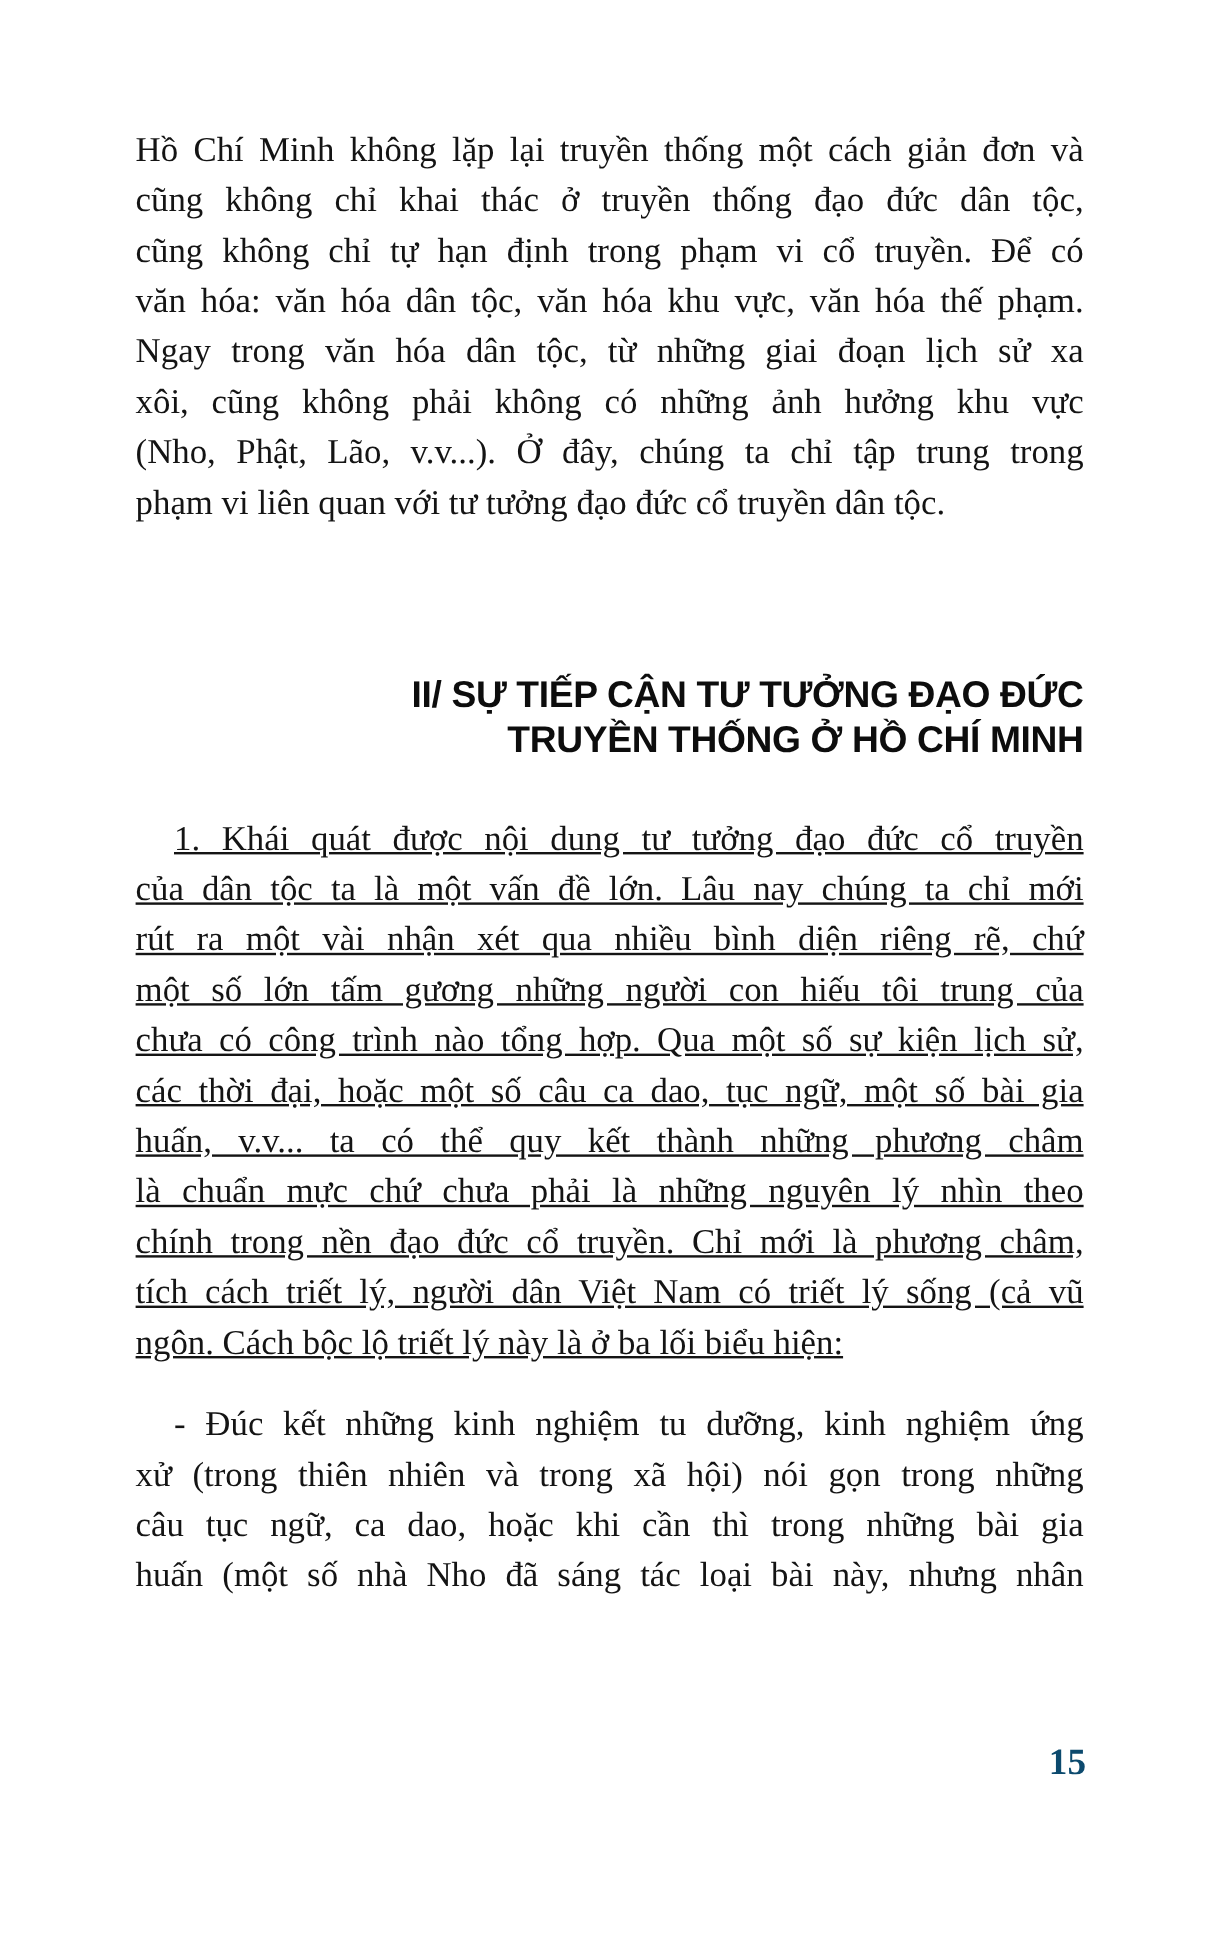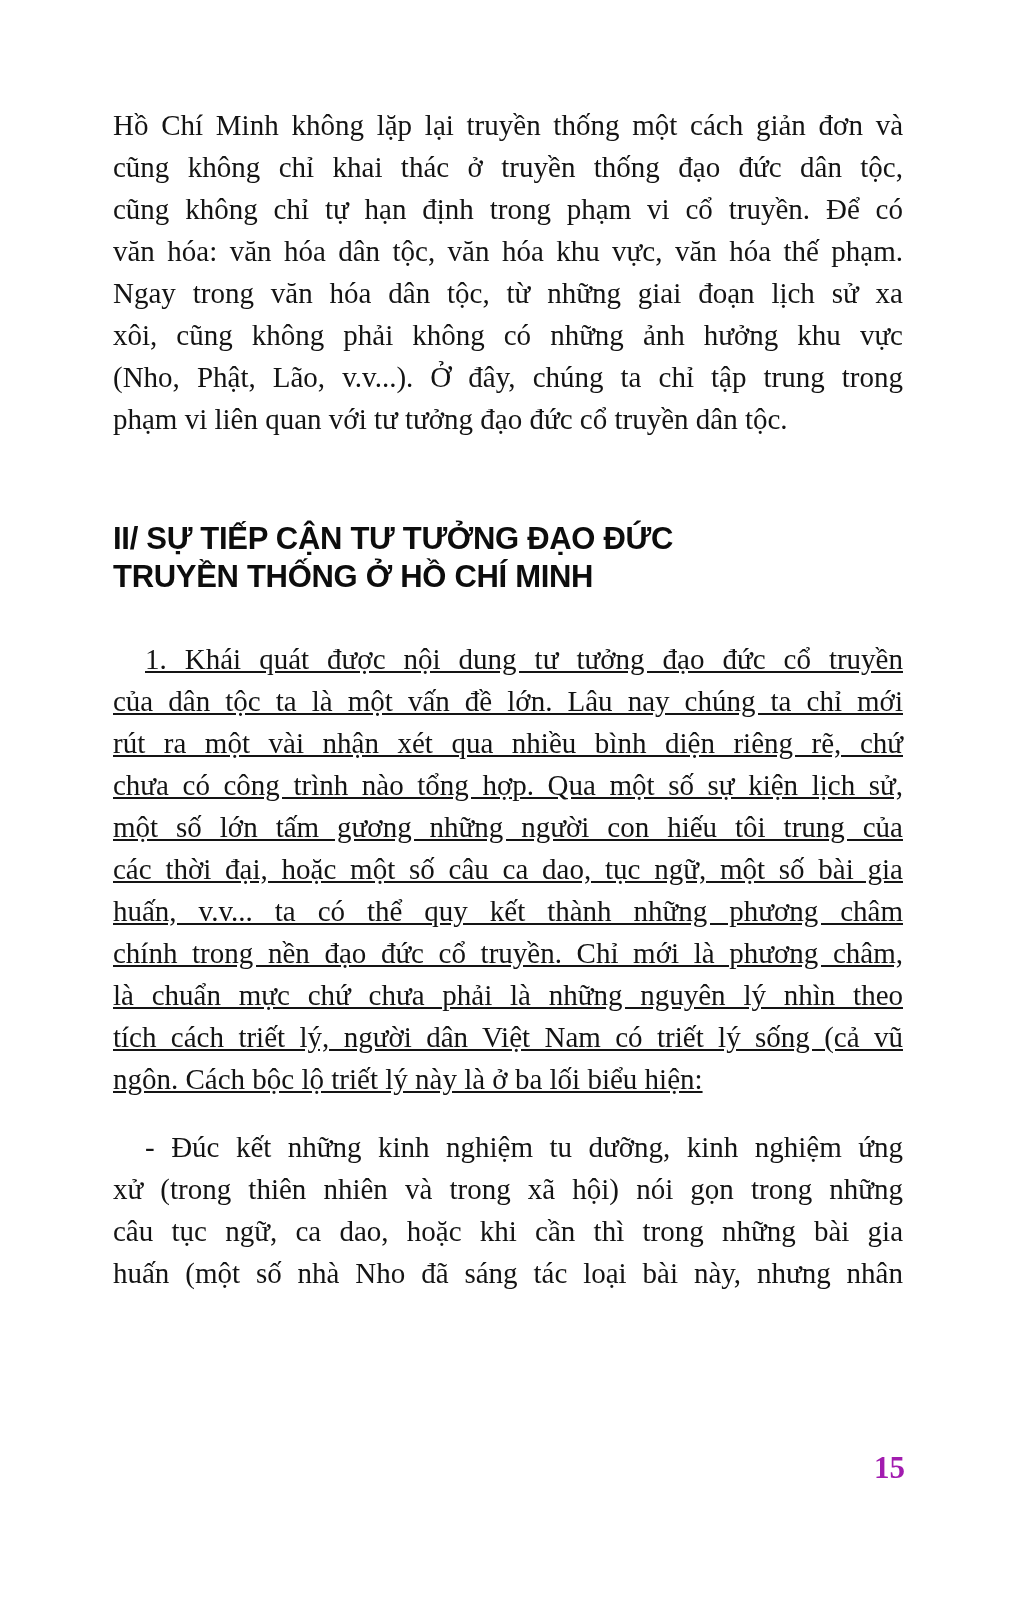--- a/index.html
+++ b/index.html
@@ -34,37 +34,37 @@
   }
   .para .line.no-just {
     text-align-last: left;
   }
   .para.indent .line:first-child {
     text-indent: 32px;
   }
   .para-2 { margin-top: 42px; text-decoration: underline; }
   .para-3 { margin-top: 26px; }
   .heading {
-    margin-top: 80px;
-    text-align: left;
+    margin-top: 120px;
+    text-align: right;
     font-family: "Liberation Sans", "DejaVu Sans", sans-serif;
     font-weight: 700;
     font-size: 31px;
     line-height: 38px;
     letter-spacing: -0.3px;
     color: #0d0d0d;
   }
   .page-number {
     position: absolute;
     top: 1450px;
     right: 120px;
     font-family: "Liberation Serif", "DejaVu Serif", serif;
     font-weight: 700;
     font-size: 31px;
-    color: #a21caf;
+    color: #0c4a6e;
   }
 </style>
 </head>
 <body>
 
 <div class="page">
   <div class="text-block">
 
     <div class="para para-1">
         <div class="line">Hồ Chí Minh không lặp lại truyền thống một cách giản đơn và</div>
@@ -79,26 +79,26 @@
 
     <div class="heading">
       <div>II/ SỰ TIẾP CẬN TƯ TƯỞNG ĐẠO ĐỨC</div>
       <div>TRUYỀN THỐNG Ở HỒ CHÍ MINH</div>
     </div>
 
     <div class="para para-2 indent">
         <div class="line">1. Khái quát được nội dung tư tưởng đạo đức cổ truyền</div>
         <div class="line">của dân tộc ta là một vấn đề lớn. Lâu nay chúng ta chỉ mới</div>
         <div class="line">rút ra một vài nhận xét qua nhiều bình diện riêng rẽ, chứ</div>
+        <div class="line">một số lớn tấm gương những người con hiếu tôi trung của</div>
         <div class="line">chưa có công trình nào tổng hợp. Qua một số sự kiện lịch sử,</div>
-        <div class="line">một số lớn tấm gương những người con hiếu tôi trung của</div>
         <div class="line">các thời đại, hoặc một số câu ca dao, tục ngữ, một số bài gia</div>
         <div class="line">huấn, v.v... ta có thể quy kết thành những phương châm</div>
+        <div class="line">là chuẩn mực chứ chưa phải là những nguyên lý nhìn theo</div>
         <div class="line">chính trong nền đạo đức cổ truyền. Chỉ mới là phương châm,</div>
-        <div class="line">là chuẩn mực chứ chưa phải là những nguyên lý nhìn theo</div>
         <div class="line">tích cách triết lý, người dân Việt Nam có triết lý sống (cả vũ</div>
         <div class="line no-just">ngôn. Cách bộc lộ triết lý này là ở ba lối biểu hiện:</div>
       </div>
 
     <div class="para para-3 indent">
         <div class="line">- Đúc kết những kinh nghiệm tu dưỡng, kinh nghiệm ứng</div>
         <div class="line">xử (trong thiên nhiên và trong xã hội) nói gọn trong những</div>
         <div class="line">câu tục ngữ, ca dao, hoặc khi cần thì trong những bài gia</div>
         <div class="line">huấn (một số nhà Nho đã sáng tác loại bài này, nhưng nhân</div>
       </div>

